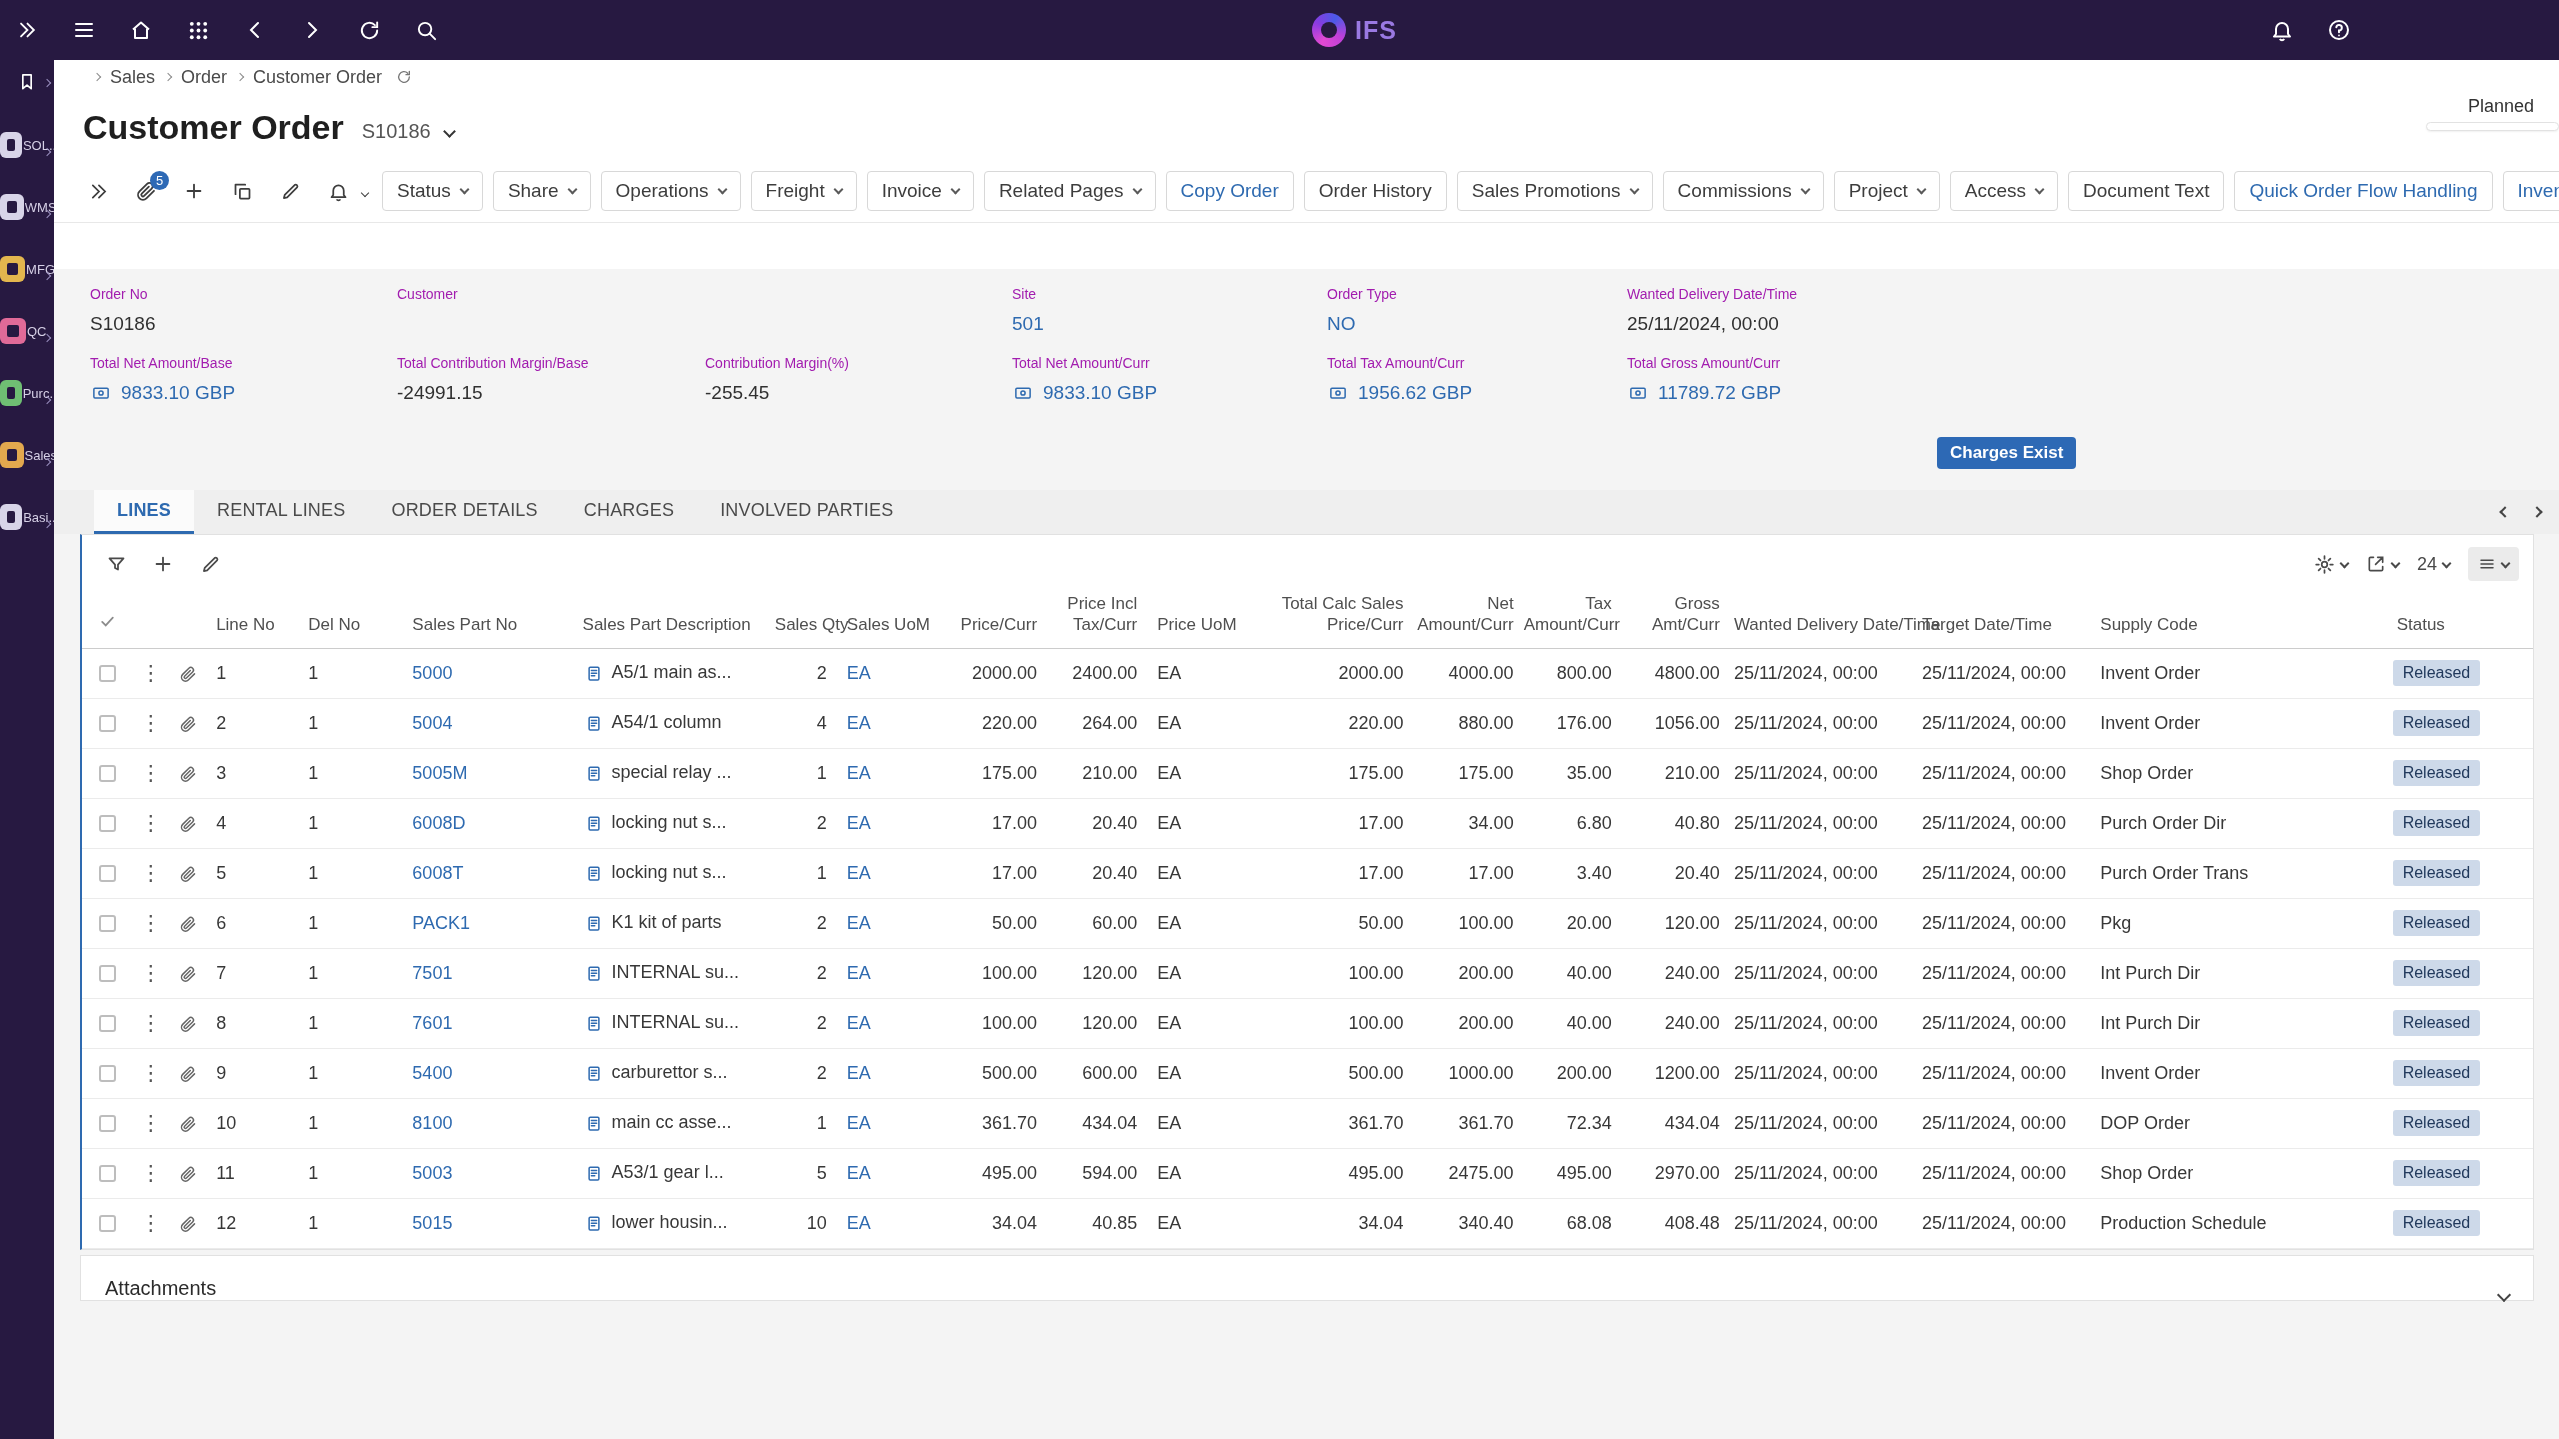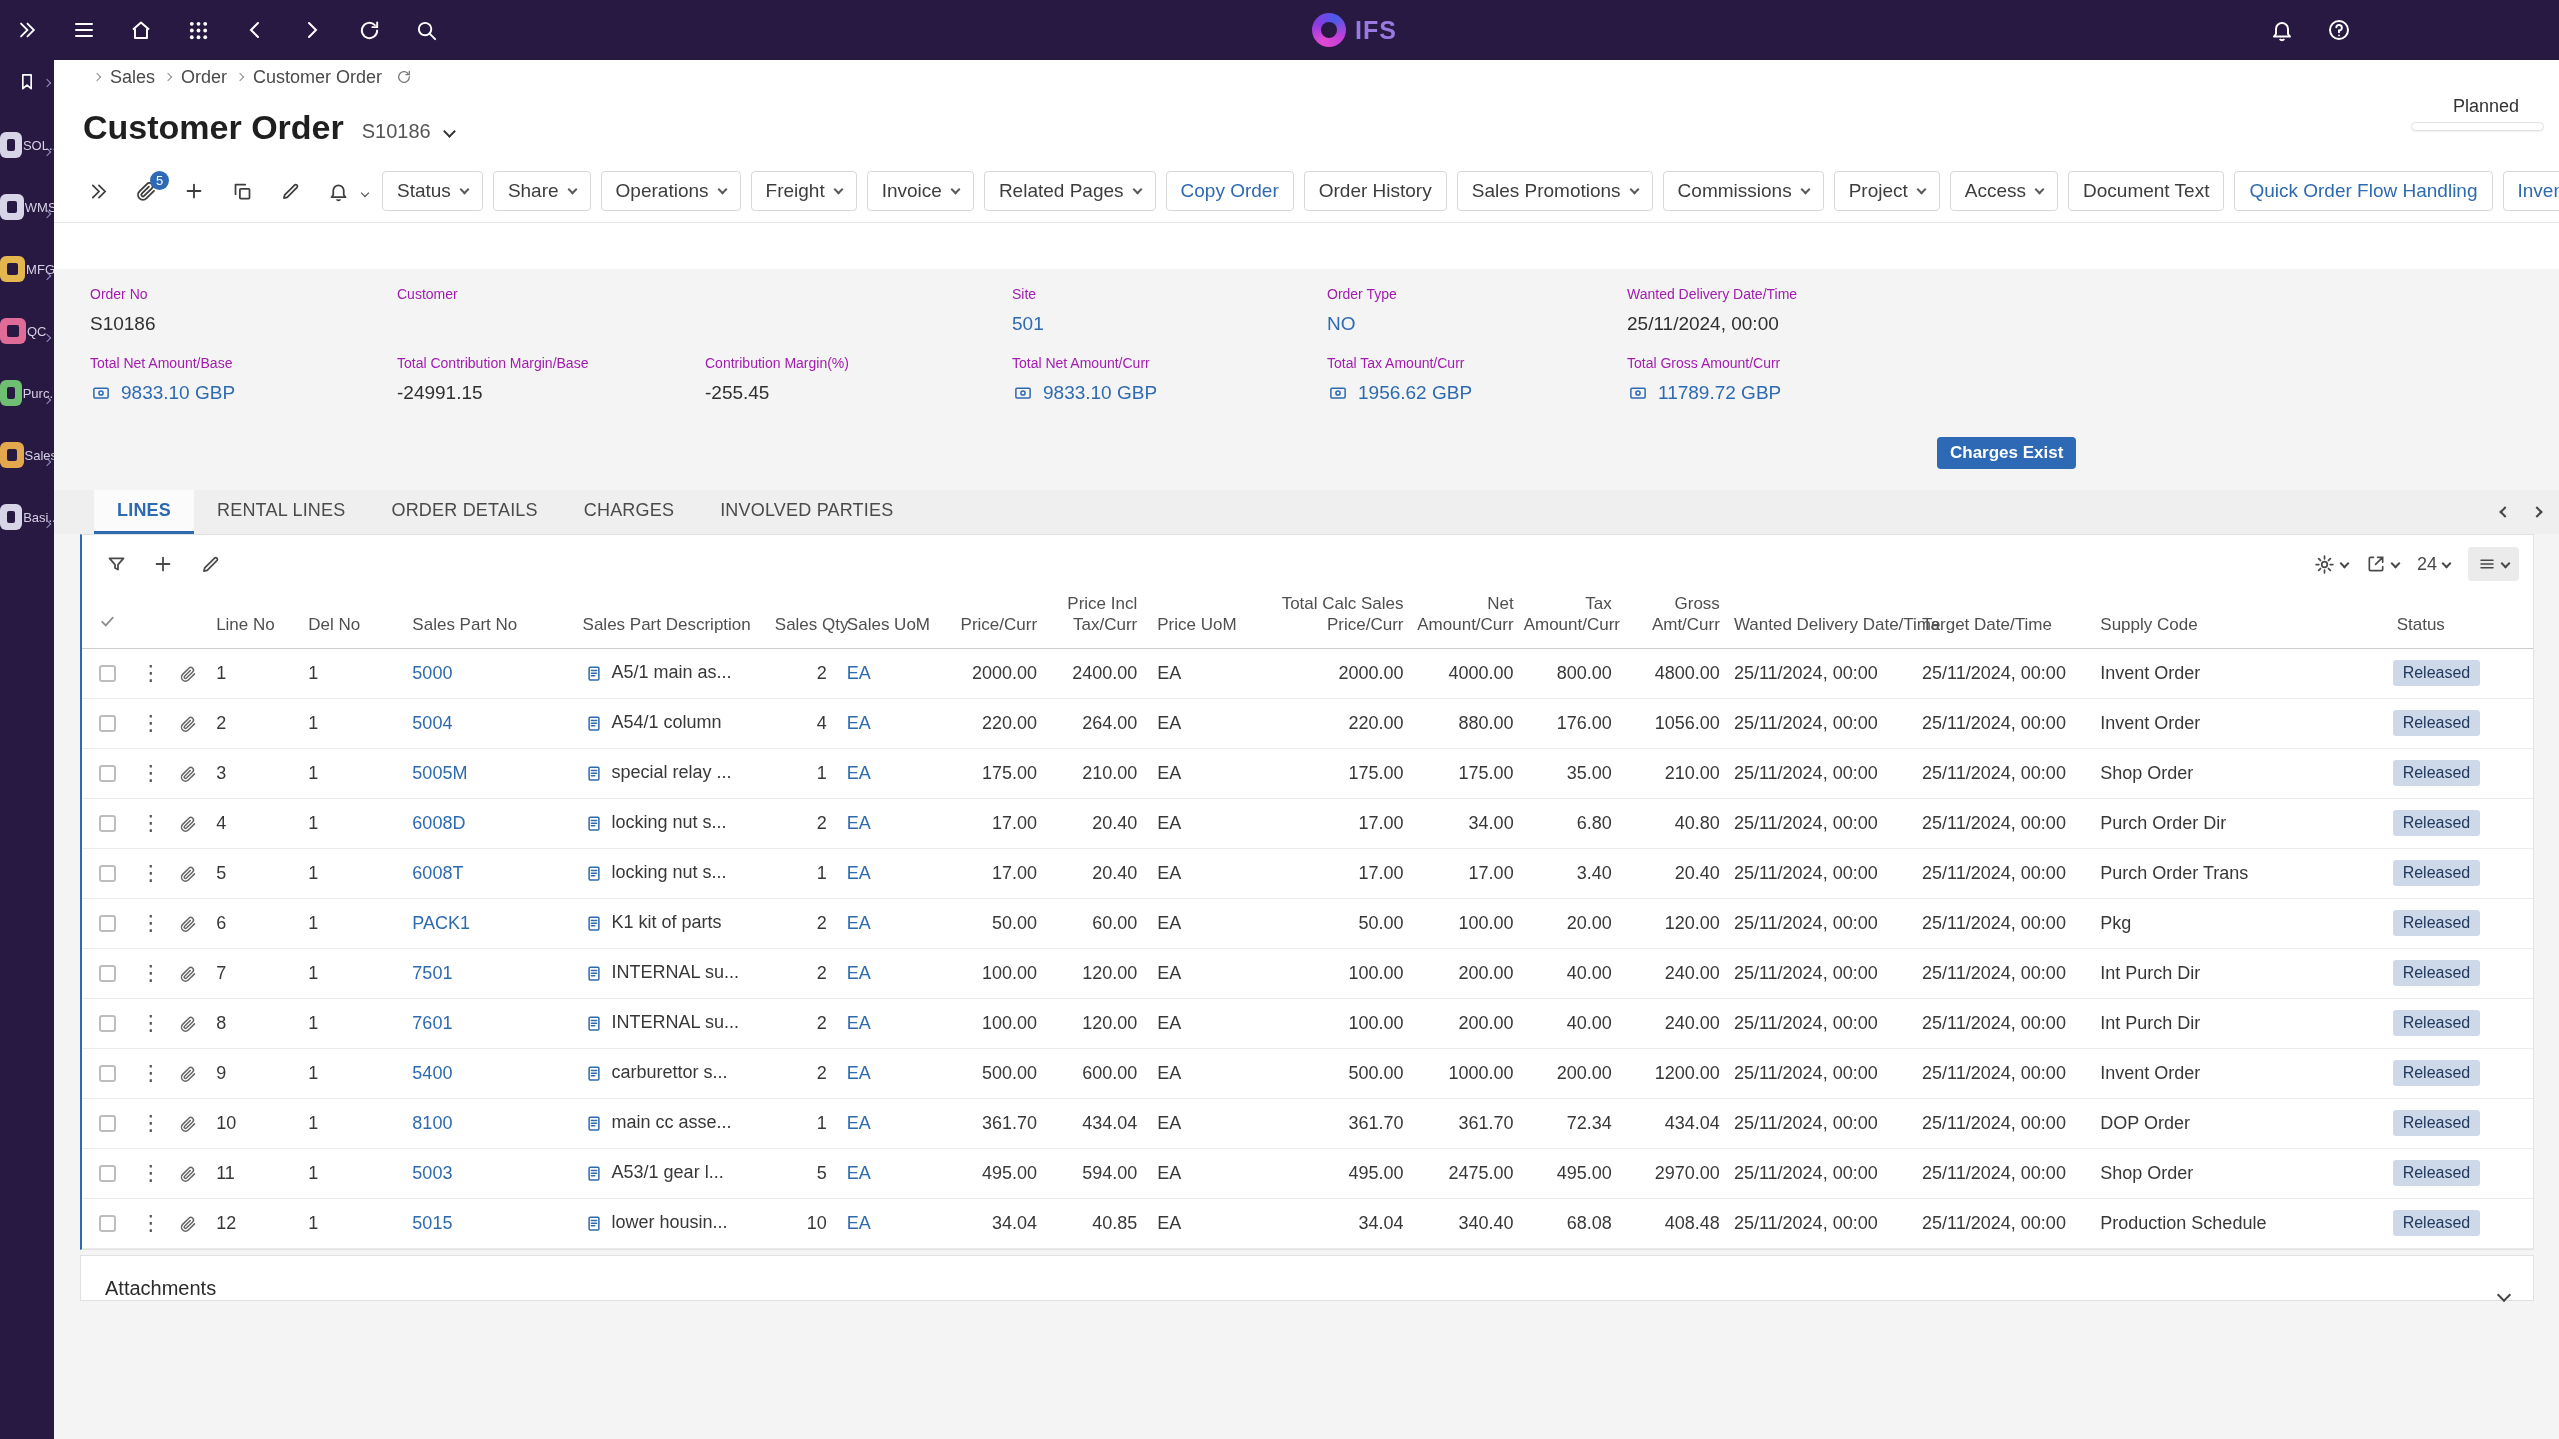--- a/index.html
+++ b/index.html
@@ -37,21 +37,21 @@
 .crumb-bar{height:34px;display:flex;align-items:center;padding-left:40px;background:#fff;font-size:18px;color:#4a4a4a}
 .crumb{display:flex;align-items:center;gap:10px;margin-right:10px}
 .crumb .chv{width:6px;height:6px;border-width:1.5px;color:#8a8a8a}
 .crumb a{color:#4a4a4a;cursor:pointer}
 .crumb-sync{color:#777;margin-left:4px;background:none;border:0;cursor:pointer;display:flex}
 .title-row{height:66px;background:#fff;position:relative;display:flex;align-items:center;padding-left:29px}
 .page-title{font-size:34px;font-weight:700;color:#1f1f1f}
 .order-id{font-size:20px;color:#555;margin-left:18px;margin-top:8px}
 .title-caret{margin-left:14px;margin-top:8px;color:#333;background:none;border:0;cursor:pointer}
 .title-caret .chv{width:9px;height:9px}
-.status-box{position:absolute;right:15px;top:2px;display:flex;flex-direction:column;align-items:flex-end}
+.status-box{position:absolute;right:0;top:2px;display:flex;flex-direction:column;align-items:flex-end}
 .status-label{font-size:18px;color:#333;margin-right:25px}
 .status-bar{width:133px;height:9px;background:#fff;border:1px solid #e2e2e2;border-radius:5px;margin-top:5px;box-shadow:0 1px 2px rgba(0,0,0,.06)}
 .cmd-bar{height:62px;background:#fff;display:flex;align-items:center;padding-left:24px;gap:8px}
 .cmd-ico{width:40px;height:40px;background:none;border:0;color:#3d3d3d;display:flex;align-items:center;justify-content:center;cursor:pointer;flex:none;position:relative}
 .count-badge{position:absolute;top:0;right:-3px;background:#2d69b5;color:#fff;min-width:19px;height:19px;border-radius:10px;font-size:13px;display:flex;align-items:center;justify-content:center;padding:0 4px}
 .bell-caret{color:#3d3d3d;margin-left:-4px}
 .bell-caret .chv{width:6px;height:6px;border-width:1.5px}
 .tbtn{height:40px;border:1px solid #d8d8d8;border-radius:4px;background:#fff;color:#3d3d3d;font-size:19px;padding:0 14px;display:flex;align-items:center;gap:10px;cursor:pointer;white-space:nowrap;flex:none}
 .tbtn .chv{width:7px;height:7px;color:#5a5a5a;margin-top:-3px}
 .tbtn.accent{color:#2e6ab0}

